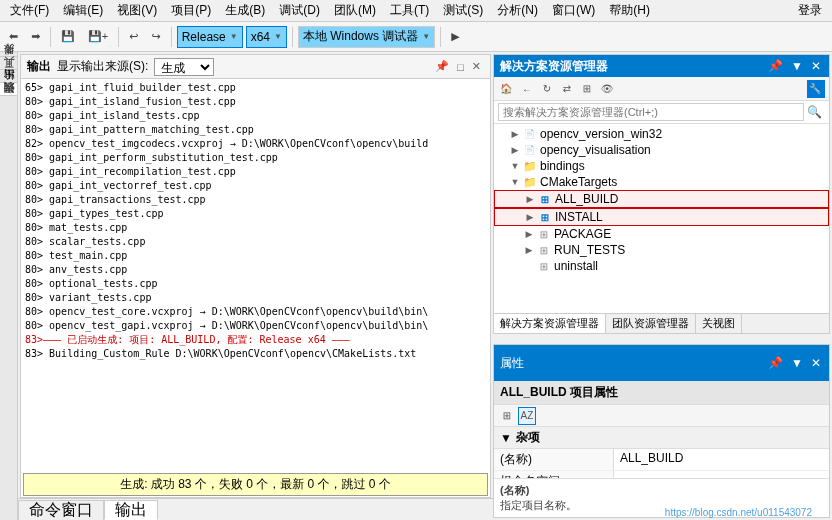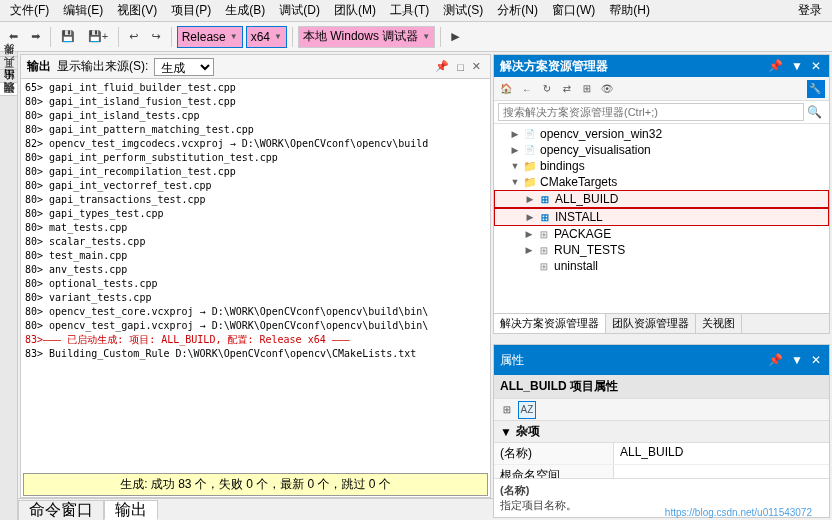--- a/index.html
+++ b/index.html
@@ -60,21 +60,21 @@
     .toolbar-separator {
       width: 1px;
       height: 20px;
       background: #ccc;
       margin: 0 2px;
     }
     .toolbar-dropdown {
       display: flex;
       align-items: center;
       border: 1px solid #0078d7;
-      background: #f9a8d4;
+      background: #7dd3fc;
       height: 22px;
       padding: 0 4px;
       cursor: pointer;
       font-size: 12px;
       gap: 4px;
       color: #000;
     }
     .toolbar-dropdown .arrow {
       font-size: 8px;
       color: #555;
@@ -367,21 +367,21 @@
       overflow: hidden;
     }
     .prop-titlebar {
       background: #007acc;
       color: #fff;
       padding: 3px 6px;
       font-size: 12px;
       display: flex;
       align-items: center;
       justify-content: space-between;
-      height: 30px;
+      height: 36px;
       flex-shrink: 0;
     }
     .prop-header {
       background: #e5e5e5;
       border-bottom: 1px solid #ddd;
       padding: 3px 6px;
       font-size: 12px;
       font-weight: bold;
       display: flex;
       align-items: center;

